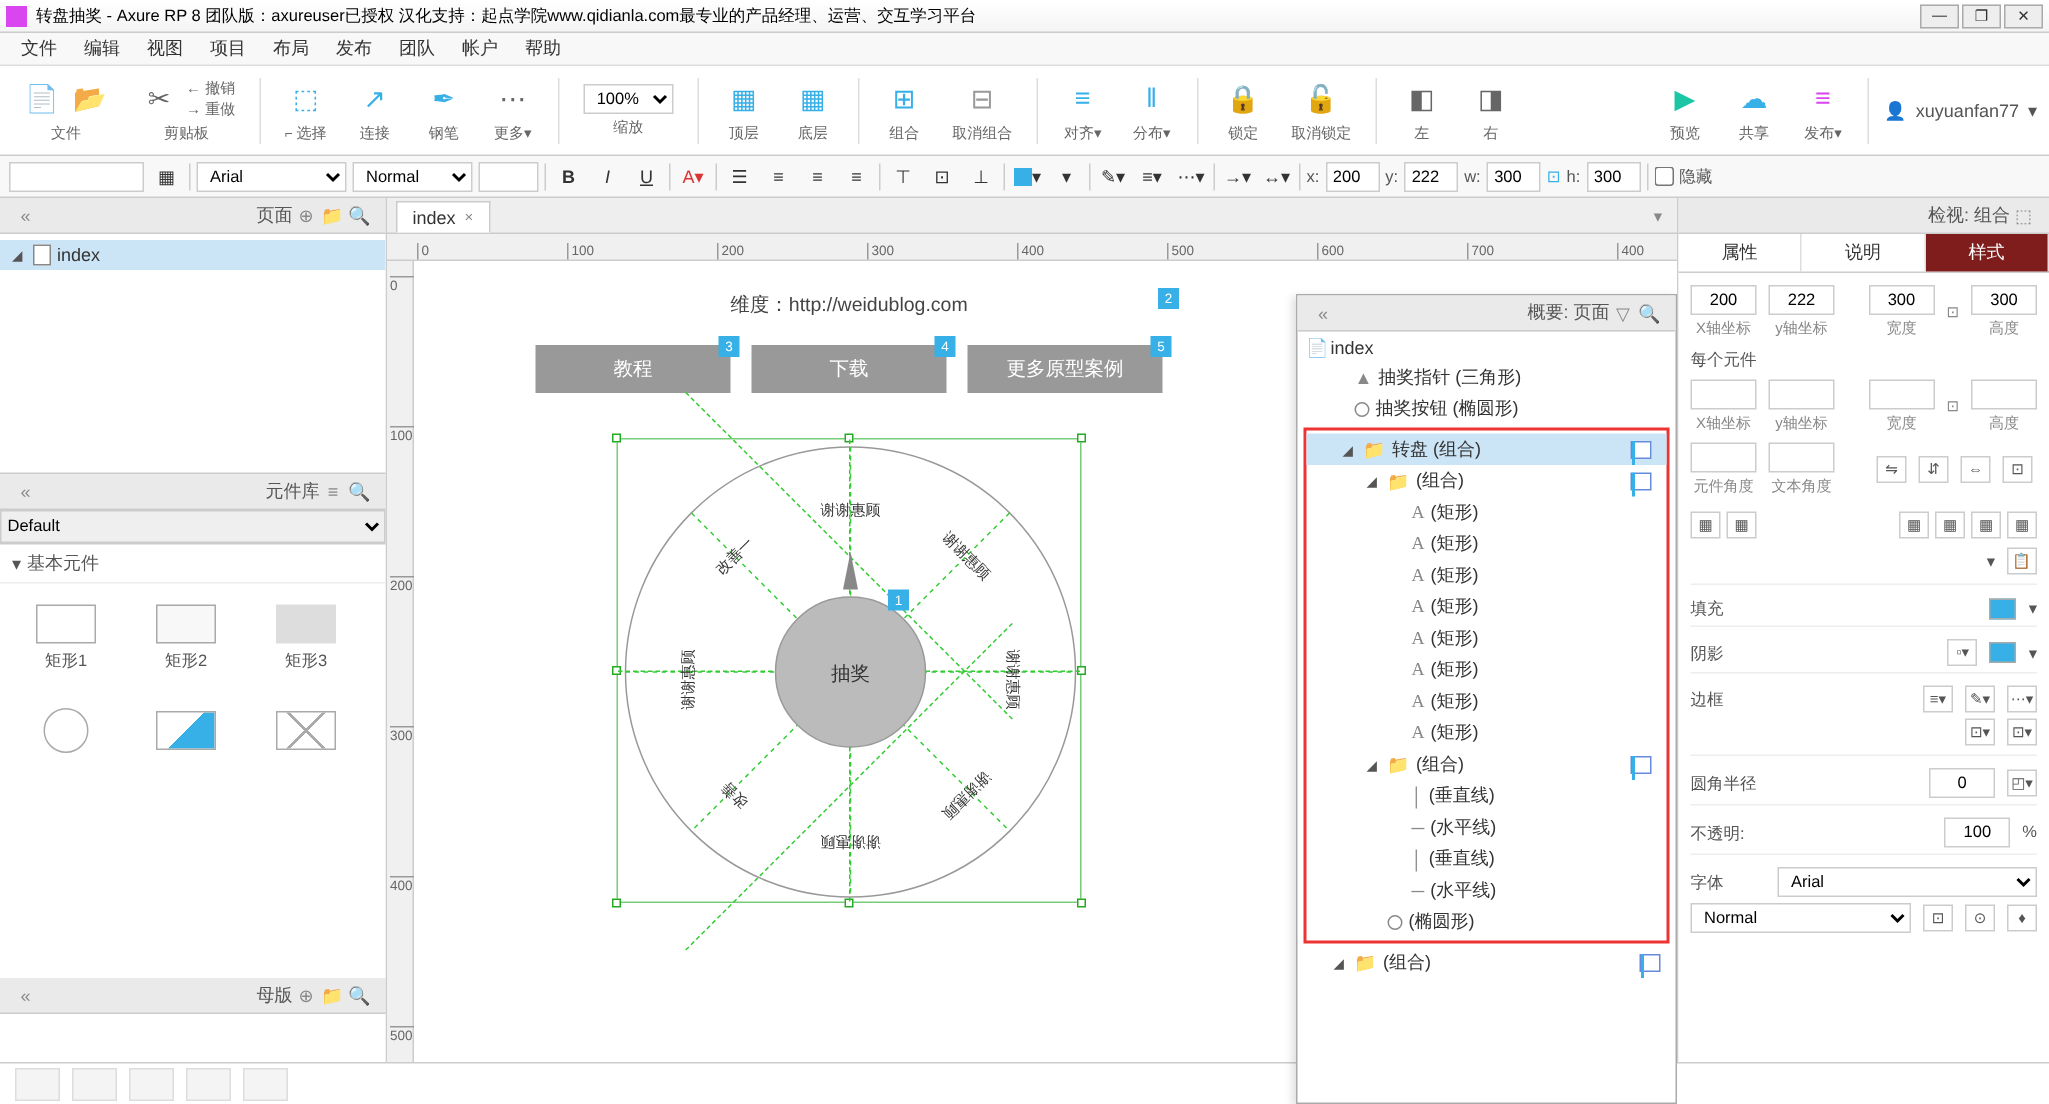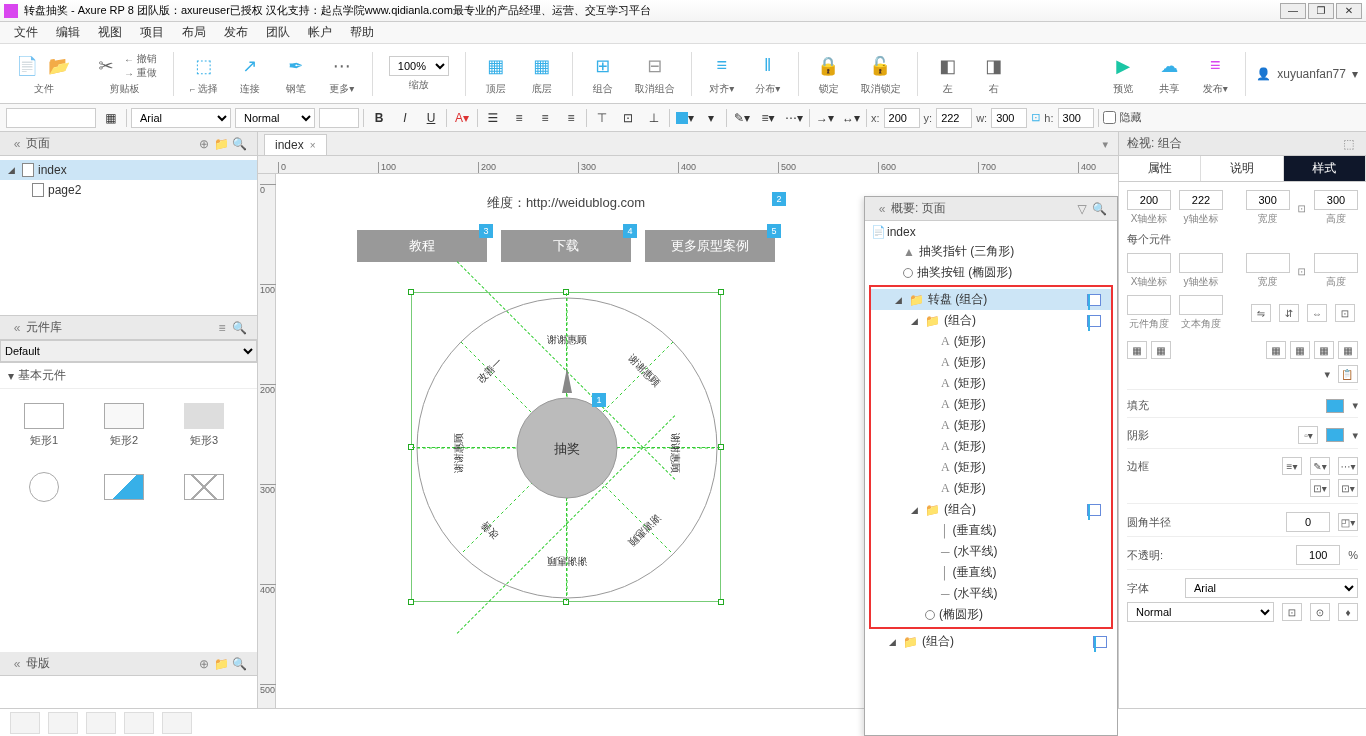--- a/index.html
+++ b/index.html
@@ -33,21 +33,21 @@
 .pos-label { font-size: 11px; color: #555; }
 
 
 .main { display: flex; height: 604px; }
 .left-panel { width: 258px; background: #f4f4f4; border-right: 1px solid #ccc; display: flex; flex-direction: column; }
 .center-panel { flex: 1; display: flex; flex-direction: column; background: #e8e8e8; position: relative; }
 .right-panel { width: 248px; background: #f4f4f4; border-left: 1px solid #ccc; display: flex; flex-direction: column; }
 
 
 .panel-header { height: 24px; background: #eaeaea; border-bottom: 1px solid #ccc; display: flex; align-items: center; padding: 0 8px; font-size: 12px; color: #555; }
-.panel-header .title { flex: 1; text-align: left; }
+.panel-header .title { flex: 1; text-align: right; }
 .panel-header .icon { width: 18px; text-align: center; cursor: pointer; color: #888; }
 
 
 .page-tree { padding: 4px 0; background: #fff; flex: 0 0 auto; height: 160px; overflow: auto; border-bottom: 1px solid #ccc;}
 .tree-item { display: flex; align-items: center; padding: 3px 8px; cursor: pointer; font-size: 12px; gap: 4px; }
 .tree-item.selected { background: #cce5f6; }
 .tree-indent { display: inline-block; }
 .page-icon { width: 12px; height: 14px; border: 1px solid #888; background: #fff; }
 .tree-toggle { width: 10px; font-size: 9px; color: #555; }
 
@@ -89,21 +89,21 @@
 .outline-item { display:flex; align-items:center; padding:2px 6px; gap:4px; cursor:pointer; }
 .outline-item.sel { background:#cce5f6; }
 .outline-item .sq { width:10px; height:10px; border:1.5px solid #37b0e8; background:#fff;}
 .outline-highlight { border:2px solid #e33; margin:2px 4px; padding:2px 0;}
 .vis-icon { width:14px; height:12px; border:1px solid #668bdc; background:#fff; margin-left:auto; margin-right:4px;}
 
 
 .inspector-title { padding:6px 10px; font-size:16px; font-weight:bold; background:#fff; border-bottom:1px solid #ddd;}
 .insp-tabs { display:flex; height:26px; border-bottom:1px solid #ccc; background:#fff;}
 .insp-tab { flex:1; display:flex; align-items:center; justify-content:center; font-size:12px; border-right:1px solid #ddd; cursor:pointer;}
-.insp-tab.active { background:#0f172a; color:#fff;}
+.insp-tab.active { background:#7f1d1d; color:#fff;}
 .insp-body { flex:1; background:#fff; overflow:auto; padding:8px; font-size:11px; color:#555;}
 .insp-row { display:flex; gap:8px; margin-bottom:6px; align-items:center;}
 .insp-input { width:44px; height:20px; border:1px solid #ccc; text-align:center; font-size:11px;}
 .insp-label { font-size:10px; color:#888; text-align:center;}
 .insp-col { display:flex; flex-direction:column; align-items:center; gap:2px;}
 .insp-section { border-top:1px solid #eee; padding:8px 0 4px; display:flex; align-items:center; gap:8px;}
 .insp-section .lbl { flex:0 0 50px;}
 .color-sw { width:18px; height:14px; border:1px solid #aaa; background:#37b0e8;}
 .small-btn { width:20px; height:18px; border:1px solid #ccc; display:flex; align-items:center; justify-content:center; font-size:10px;}
 
@@ -298,25 +298,20 @@
       <span class="title">页面</span>
       <span class="icon">⊕</span>
       <span class="icon">📁</span>
       <span class="icon">🔍</span>
     </div>
     <div class="page-tree">
       <div class="tree-item selected">
           <span class="tree-toggle">◢</span>
           <span class="page-icon"></span>
           <span>index</span>
-        </div>
-      <div class="tree-item">
-          <span class="tree-indent" style="width:20px"></span>
-          <span class="page-icon"></span>
-          <span>page2</span>
         </div>
     </div>
     <div class="panel-header">
       <span class="icon">«</span>
       <span class="title">元件库</span>
       <span class="icon">≡</span>
       <span class="icon">🔍</span>
     </div>
     <select class="lib-select"><option>Default</option></select>
     <div class="widget-lib">

